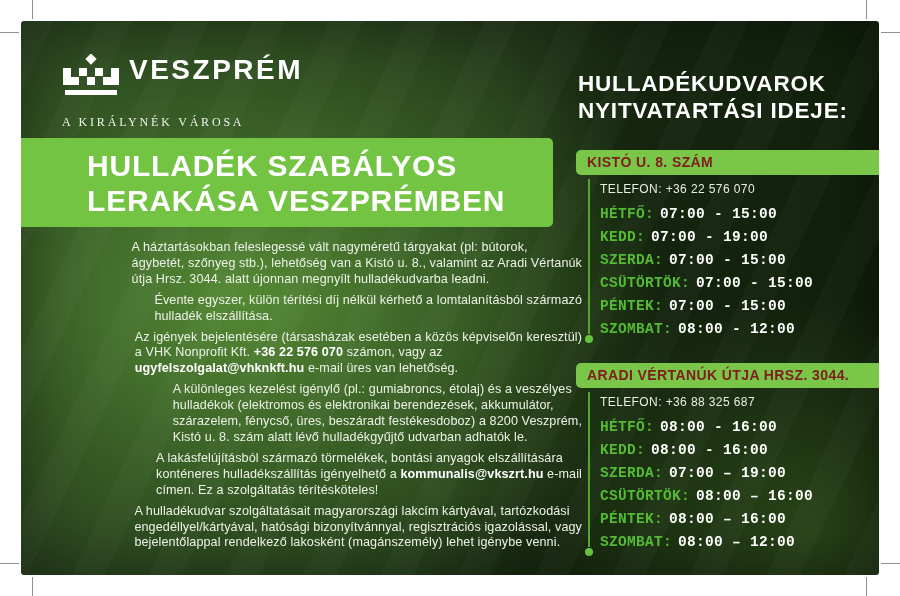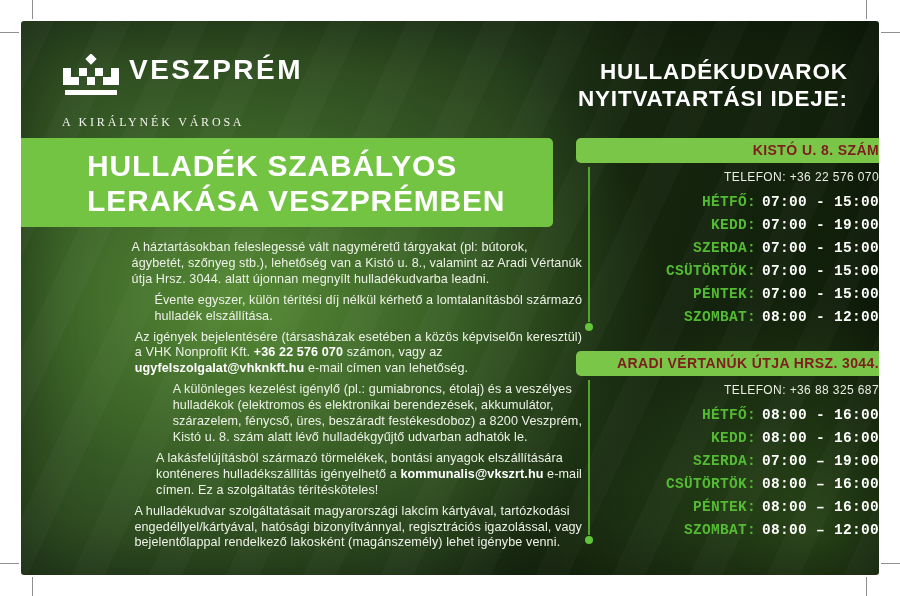--- a/index.html
+++ b/index.html
@@ -44,21 +44,21 @@
   .banner-line{color:#ffffff;font-size:30px;font-weight:700;line-height:35px;letter-spacing:0.8px;}
 
   
   .paragraphs{position:absolute;left:41px;top:219px;width:520px;z-index:1;
         display:flex;flex-direction:column;gap:5px;align-items:flex-end;}
   .paragraphs p{margin:0;color:#edf2e7;font-size:12.6px;line-height:15.9px;
         white-space:pre-line;letter-spacing:0.1px;}
   .paragraphs b{font-weight:700;color:#ffffff;}
 
   
-  .right-col{position:absolute;left:555px;top:0;width:303px;height:510px;z-index:1;text-align:right;}
+  .right-col{position:absolute;left:555px;top:12px;width:303px;height:510px;z-index:1;}
   .r-heading{position:absolute;left:2px;top:37px;color:#ffffff;font-size:22.5px;
         font-weight:700;line-height:27px;letter-spacing:0.8px;}
   .site{position:absolute;left:0;width:100%;}
   .site-1{top:117px;} .site-2{top:330px;}
   .site::before{content:"";position:absolute;left:12px;top:29px;width:2px;height:155px;
         background:#54a52f;}
   .site::after{content:"";position:absolute;left:9px;top:185px;width:8px;height:8px;
         border-radius:50%;background:#63c43c;}
   .site-bar{height:25px;line-height:25px;background:#79c649;border-radius:5px 0 0 5px;
         color:#7f1d1d;font-size:14px;font-weight:700;letter-spacing:0.4px;padding-left:11px;}
@@ -107,21 +107,21 @@
     </div>
 
     <div class="paragraphs">
       <p><span>A háztartásokban feleslegessé vált nagyméretű tárgyakat (pl: bútorok,
 ágybetét, szőnyeg stb.), lehetőség van a Kistó u. 8., valamint az Aradi Vértanúk
 útja Hrsz. 3044. alatt újonnan megnyílt hulladékudvarba leadni.</span></p>
       <p><span>Évente egyszer, külön térítési díj nélkül kérhető a lomtalanításból származó
 hulladék elszállítása.</span></p>
       <p><span>Az igények bejelentésére (társasházak esetében a közös képviselőn keresztül)
 a VHK Nonprofit Kft. </span><b>+36 22 576 070</b><span> számon, vagy az
-</span><b>ugyfelszolgalat@vhknkft.hu</b><span> e-mail címen van lehetőség.</span></p>
+</span><b>ugyfelszolgalat@vhknkft.hu</b><span> e-mail üres van lehetőség.</span></p>
       <p><span>A különleges kezelést igénylő (pl.: gumiabroncs, étolaj) és a veszélyes
 hulladékok (elektromos és elektronikai berendezések, akkumulátor,
 szárazelem, fénycső, üres, beszáradt festékesdoboz) a 8200 Veszprém,
 Kistó u. 8. szám alatt lévő hulladékgyűjtő udvarban adhatók le.</span></p>
       <p><span>A lakásfelújításból származó törmelékek, bontási anyagok elszállítására
 konténeres hulladékszállítás igényelhető a </span><b>kommunalis@vkszrt.hu</b><span> e-mail
 címen. Ez a szolgáltatás térítésköteles!</span></p>
       <p><span>A hulladékudvar szolgáltatásait magyarországi lakcím kártyával, tartózkodási
 engedéllyel/kártyával, hatósági bizonyítvánnyal, regisztrációs igazolással, vagy
 bejelentőlappal rendelkező lakosként (magánszemély) lehet igénybe venni.</span></p>

